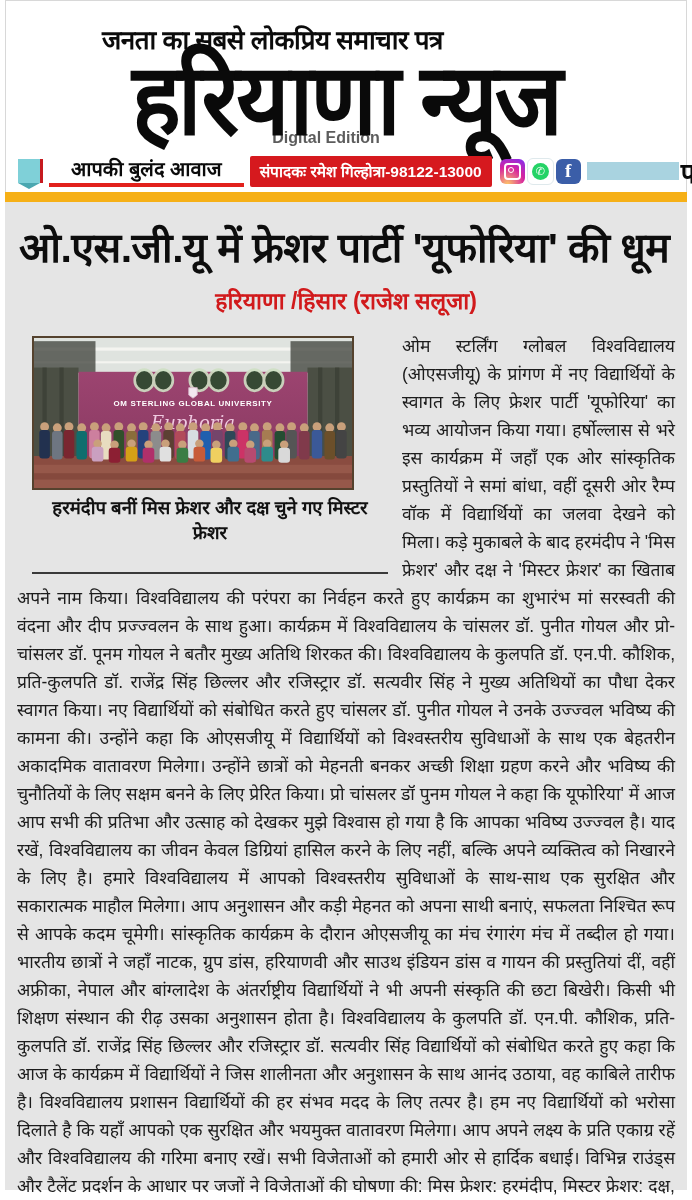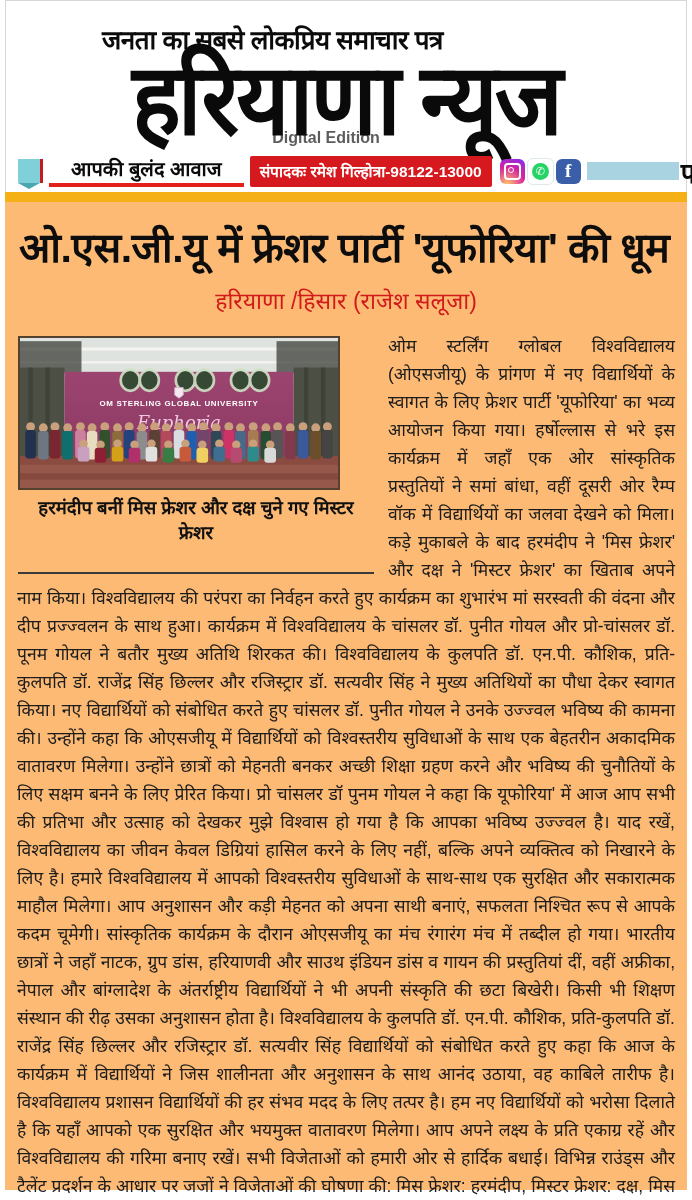--- a/index.html
+++ b/index.html
@@ -61,32 +61,32 @@
   .flash{
     flex:none;font-weight:bold;font-size:27px;color:#0a0a0a;letter-spacing:-1px;
     margin-left:-4px;transform:scaleY(1.05);
   }
 
   
   .accent-bar{height:10px;background:#f6b017;}
 
   
   .content{
-    background:#fdba74;box-sizing:border-box;padding:14px 12px 10px 12px;height:988px;
+    background:#e5e5e5;box-sizing:border-box;padding:14px 12px 10px 12px;height:988px;
   }
   .headline{
     font-weight:bold;font-size:41px;line-height:1.28;color:#0d0d0d;
     letter-spacing:-0.5px;margin:6px 2px 10px 2px;
   }
   .byline{
-    text-align:center;font-weight:normal;font-size:23px;color:#d11a1c;margin:2px 0 16px 0;
+    text-align:center;font-weight:bold;font-size:23px;color:#d11a1c;margin:2px 0 16px 0;
   }
   .article{font-size:17.5px;line-height:1.6;text-align:justify;color:#1c1c1c;}
   figure.photo{
-    float:left;width:356px;margin:4px 14px 2px 1px;padding:0;
+    float:left;width:356px;margin:4px 14px 2px 15px;padding:0;
   }
   .photo-frame{
     width:318px;height:150px;border:2px solid #55422e;background:#cfd3cd;display:block;
   }
   figcaption{
     text-align:center;font-weight:bold;font-size:18.5px;line-height:1.35;
     color:#111;padding:6px 2px 26px 2px;border-bottom:2px solid #3a3a3a;
   }
 
   svg text{font-family:"Liberation Sans","DejaVu Sans",sans-serif;}

